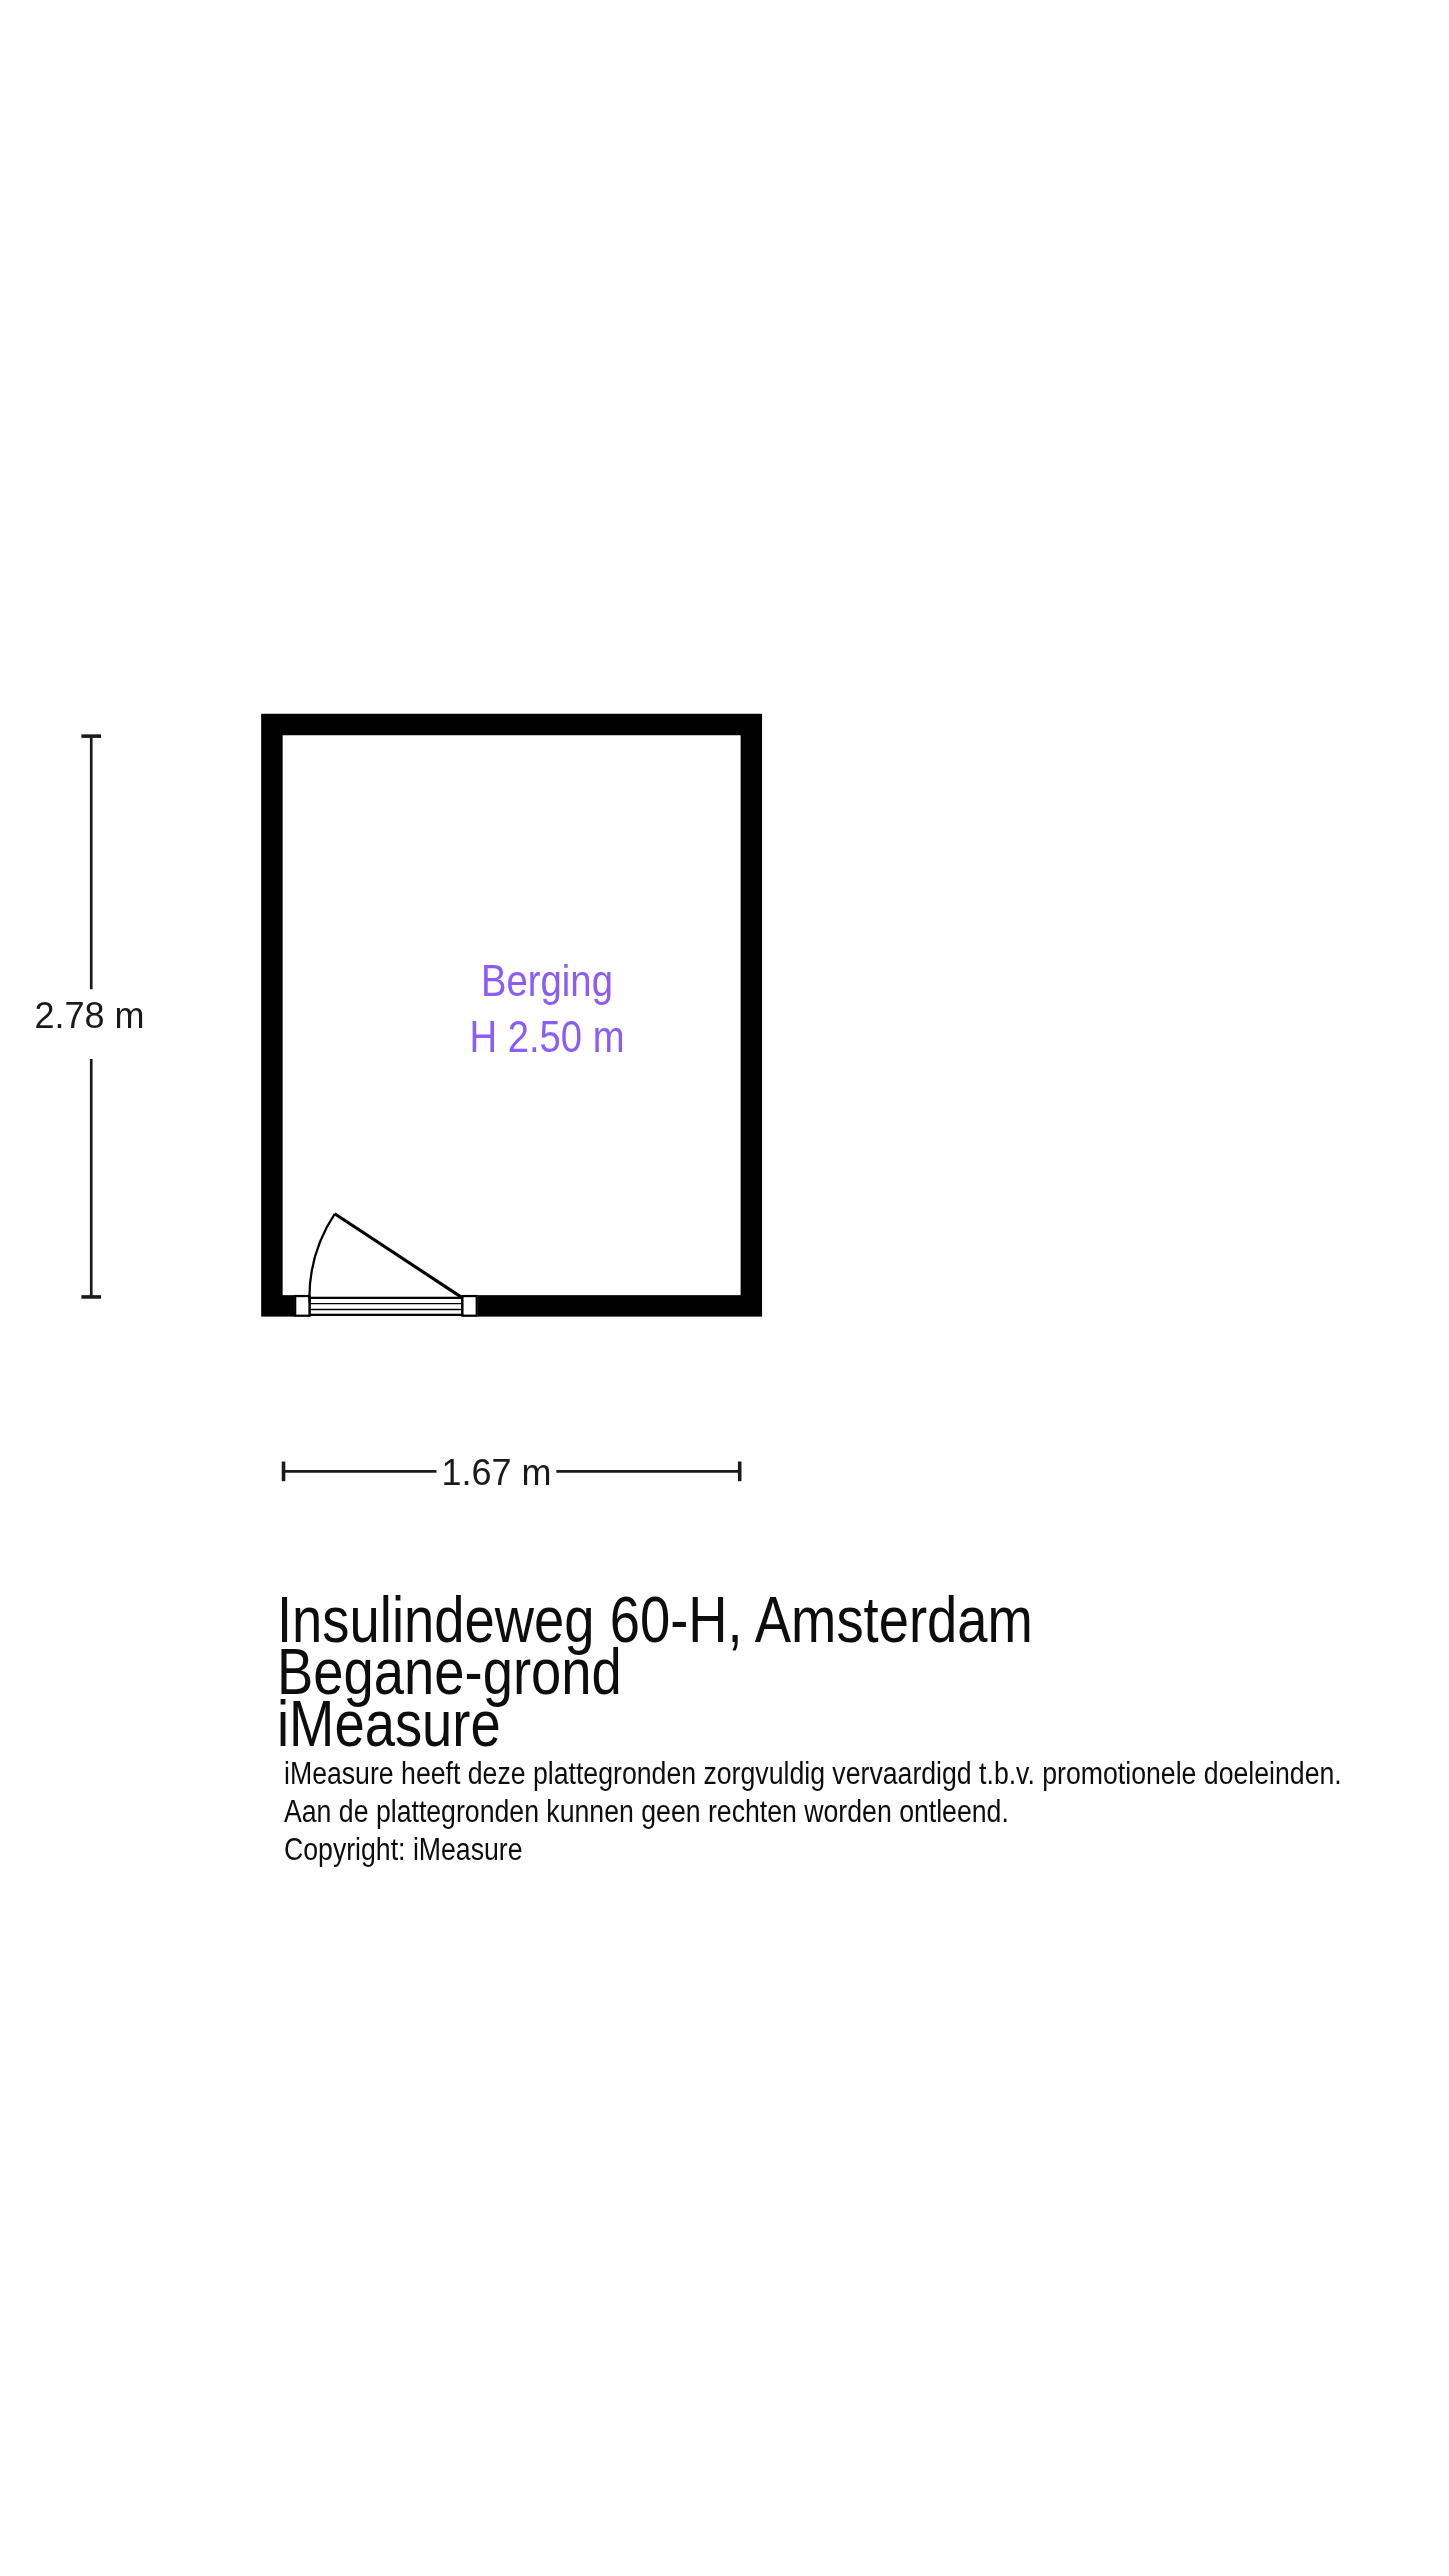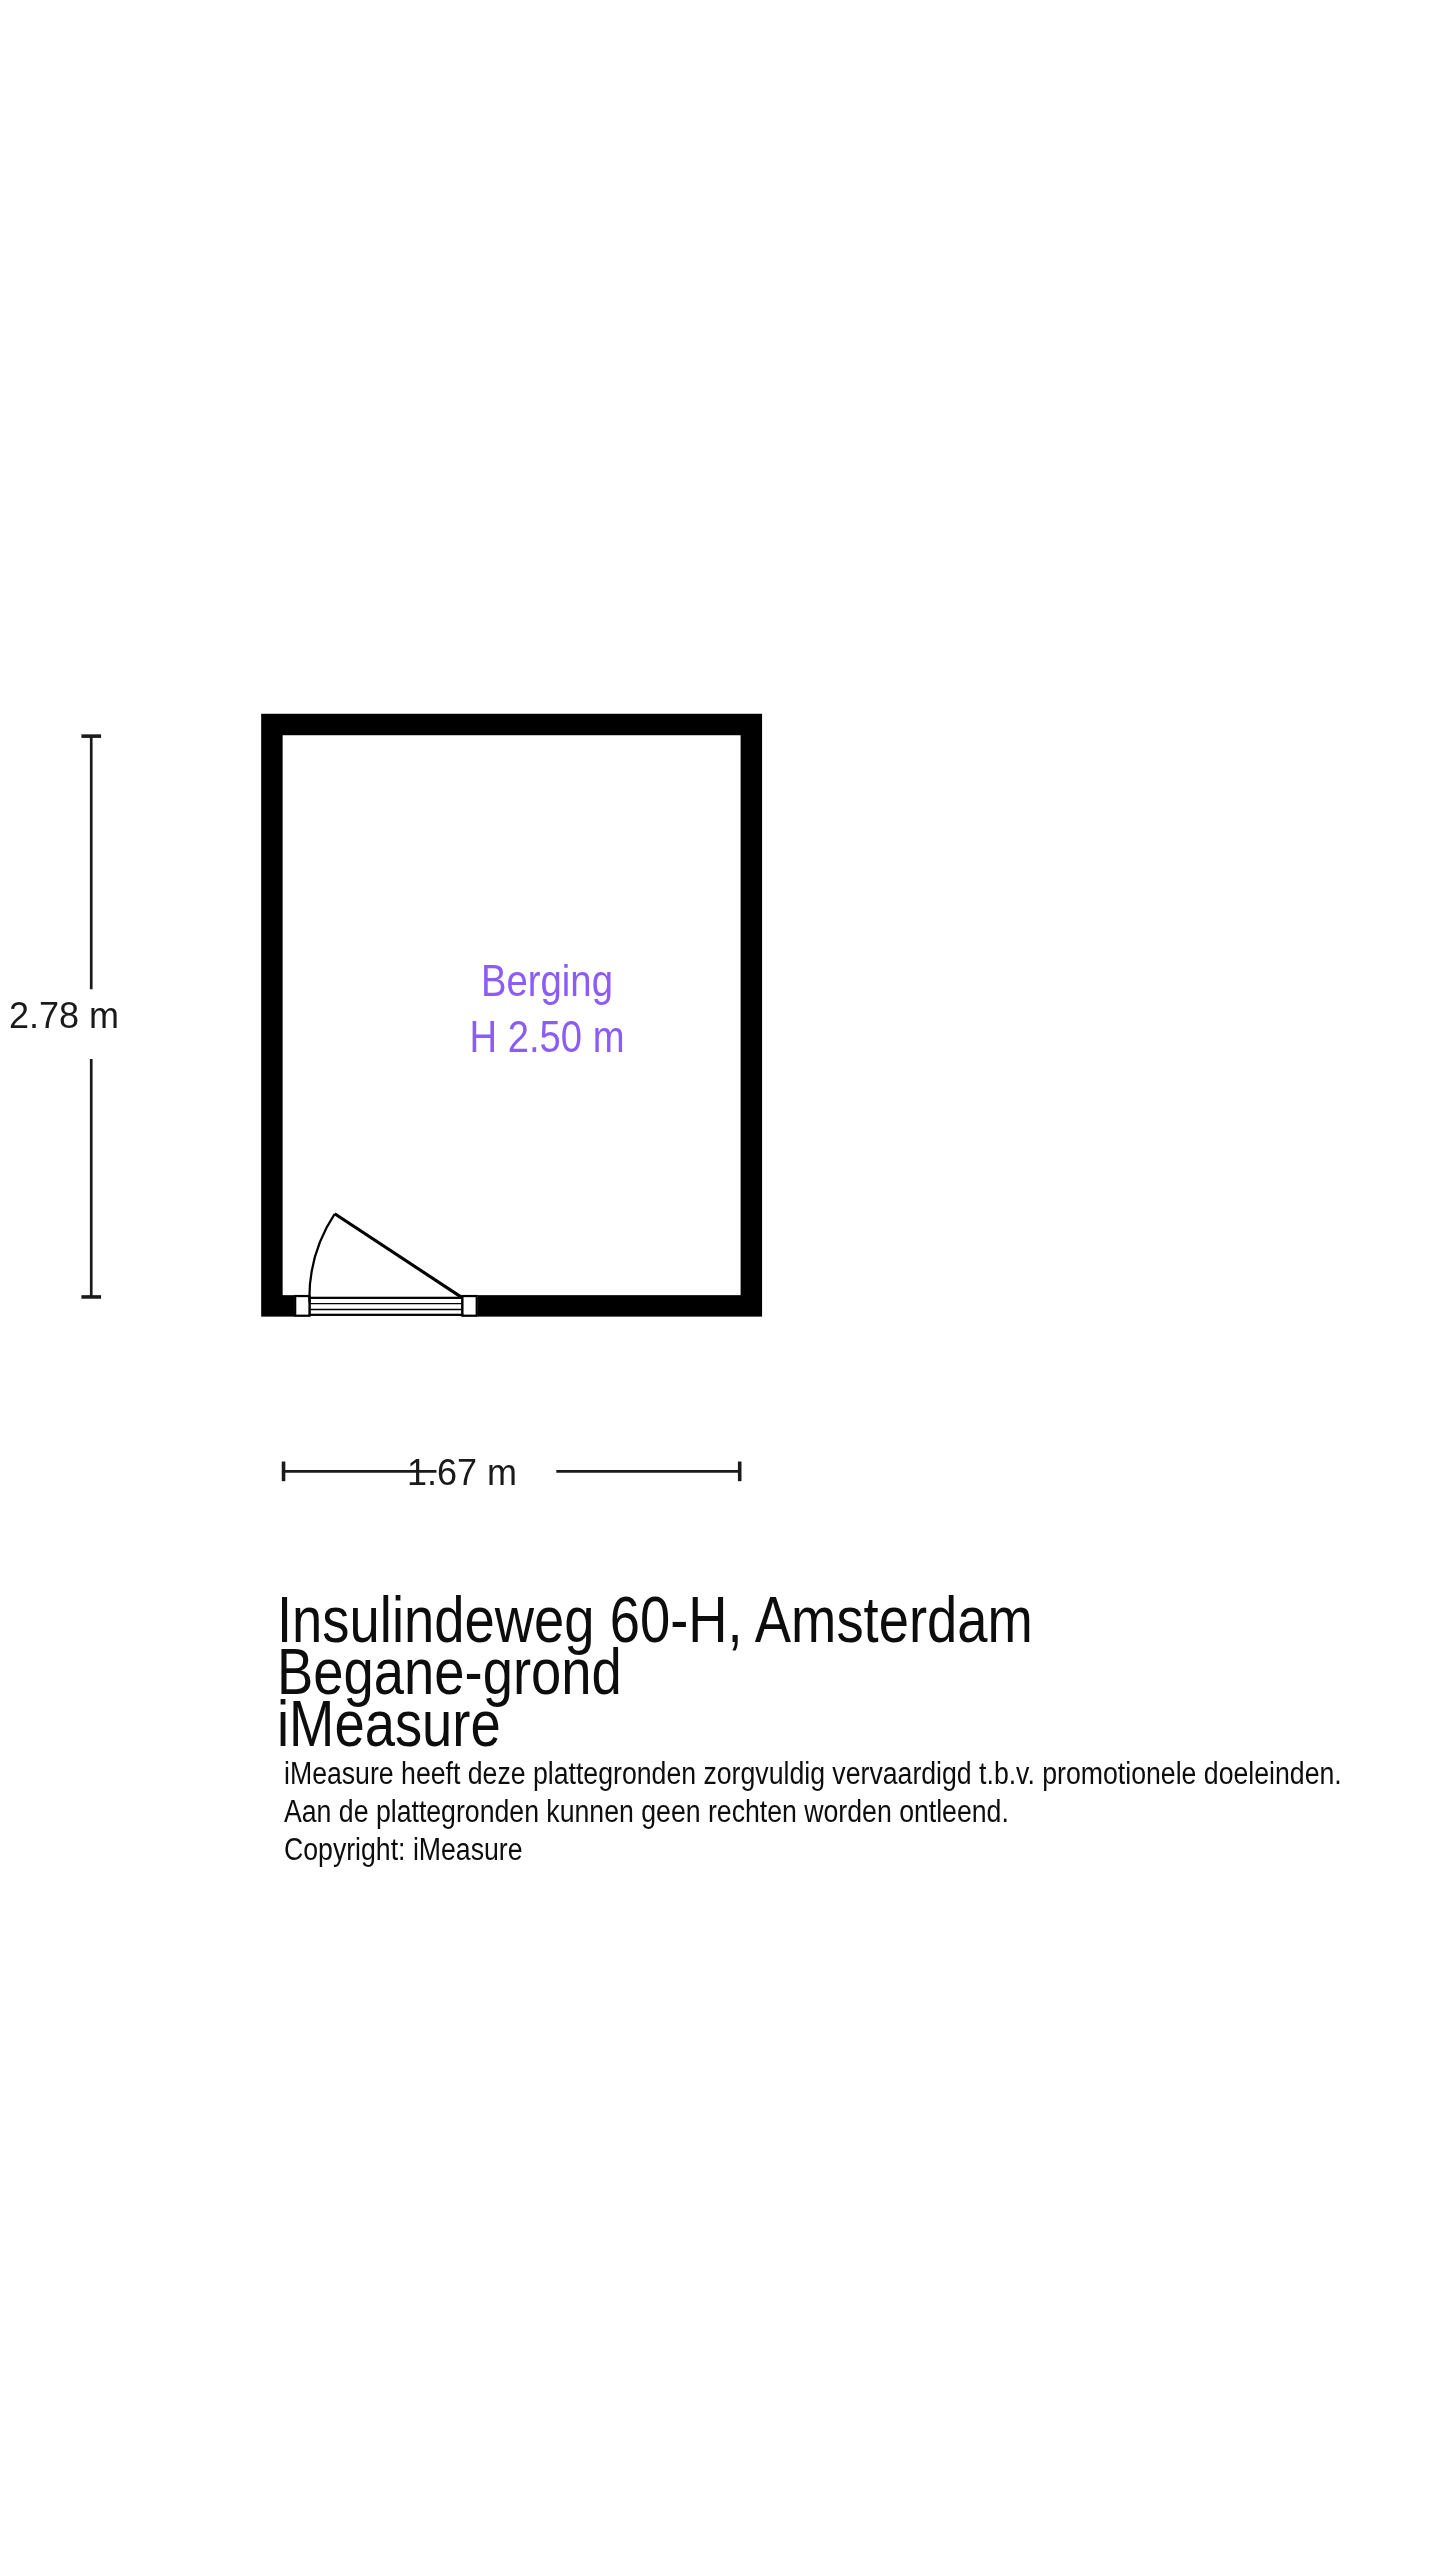--- a/index.html
+++ b/index.html
@@ -4,21 +4,21 @@
 <style>
   html,body{margin:0;padding:0;background:#ffffff;}
   body{
     width:1449px;height:2576px;position:relative;overflow:hidden;
     font-family:"Liberation Sans",sans-serif;color:#0d0d0d;
   }
   
   #plan-svg{position:absolute;left:0;top:0;width:1449px;height:2576px;}
   
   .dim-label{
-    position:absolute;font-size:36px;line-height:39px;text-align:left;
+    position:absolute;font-size:36px;line-height:39px;text-align:center;
     color:#1a1a1a;white-space:nowrap;
   }
   
   .cond{transform:scaleX(0.85);transform-origin:left top;}
   .cond-center{transform:scaleX(0.85);transform-origin:center top;}
   .room-label{
     position:absolute;left:283px;width:528px;text-align:center;
     font-size:45px;line-height:56px;color:#8b5cf6;white-space:nowrap;
   }
   .address-block{

